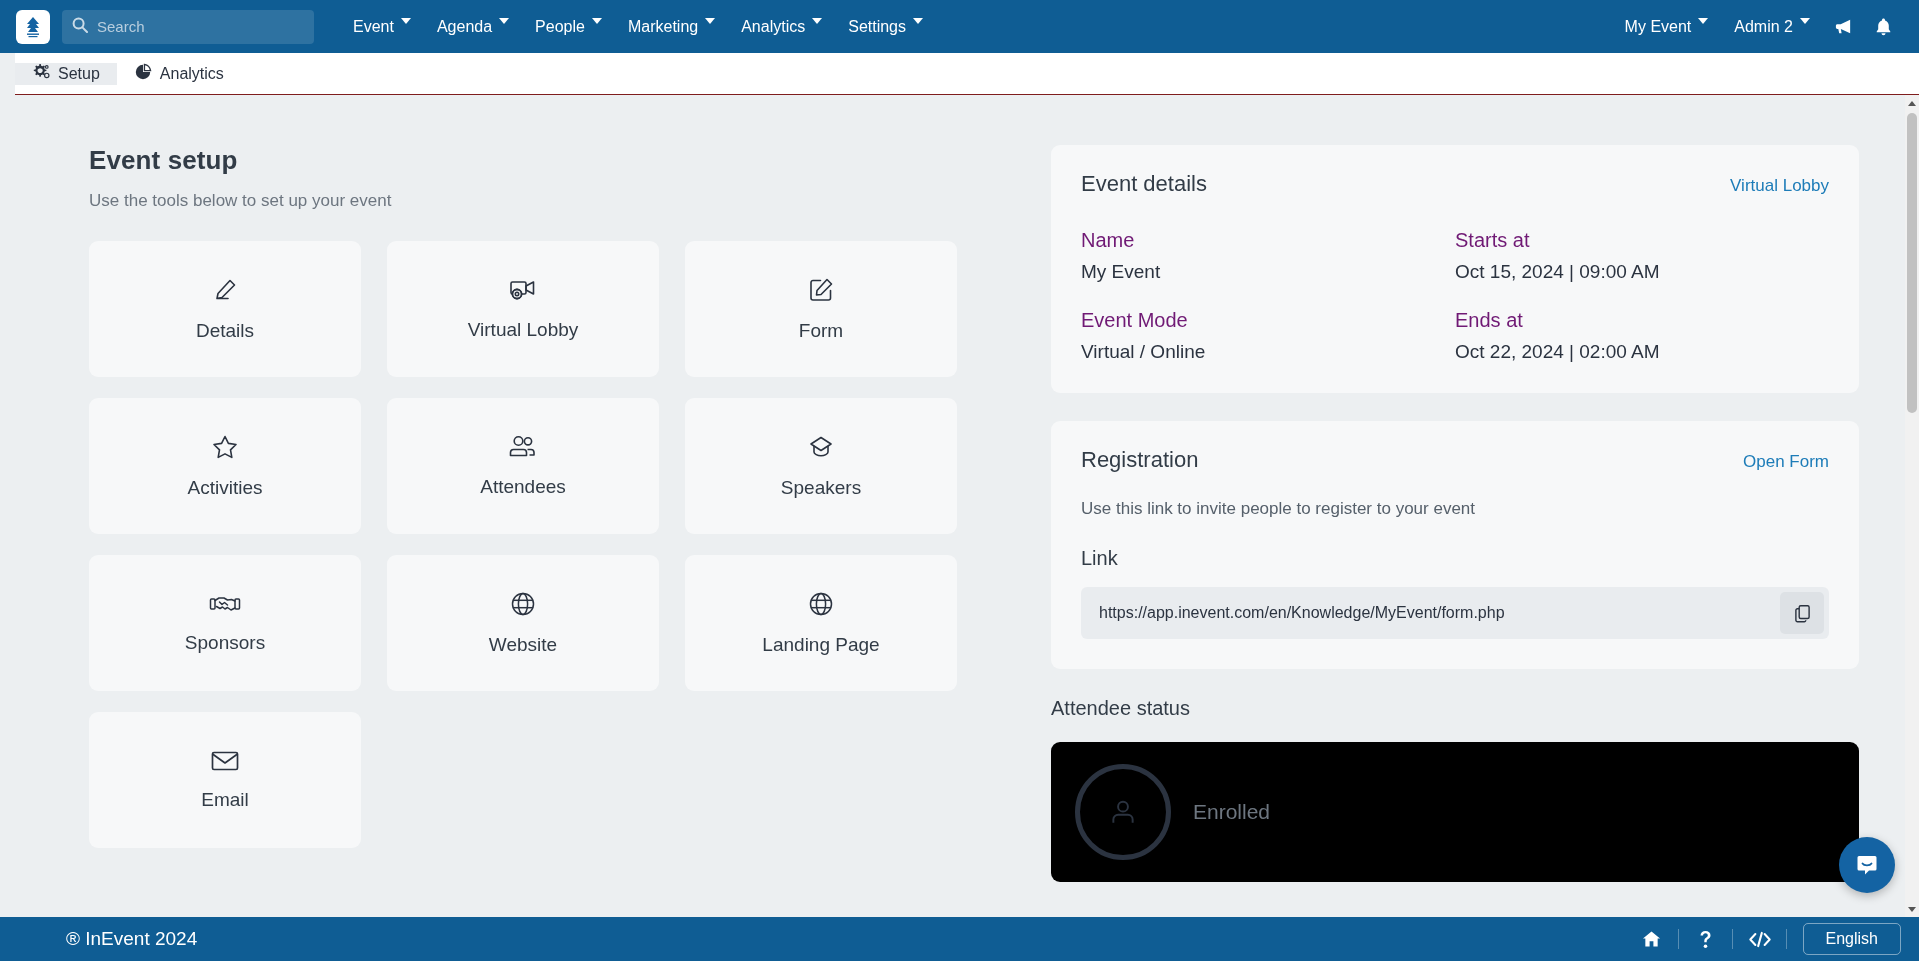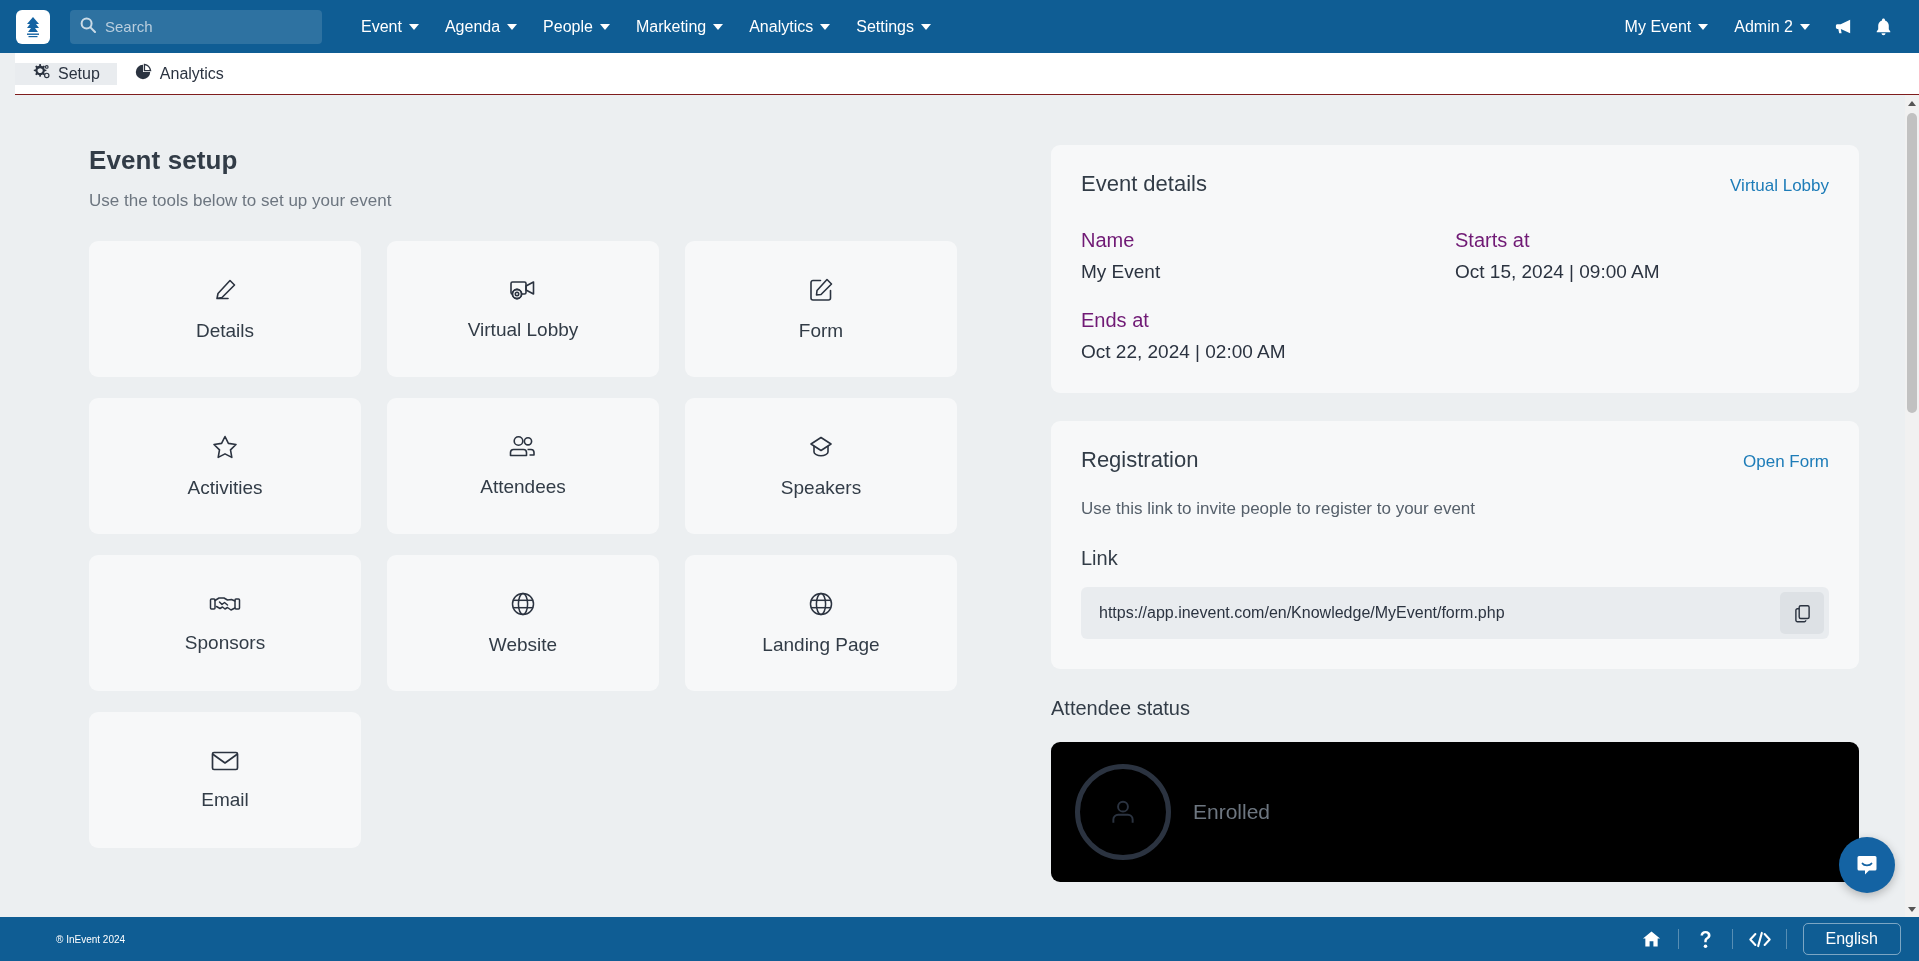--- a/index.html
+++ b/index.html
@@ -18,40 +18,40 @@
     display: flex; align-items: center;
   }
   .brand-logo {
     width: 34px; height: 34px; margin-left: 16px;
     background: #ffffff; border-radius: 6px;
     display: flex; align-items: center; justify-content: center;
     flex: 0 0 auto;
   }
   .brand-logo svg { display: block; }
   .search-box {
-    margin-left: 20px;
+    margin-left: 12px;
     width: 252px; height: 34px;
     background: rgba(255,255,255,0.13);
     border-radius: 4px;
     display: flex; align-items: center;
     padding: 0 10px;
     flex: 0 0 auto;
   }
   .search-box .mag { flex: 0 0 auto; margin-right: 9px; opacity: .75; }
   .search-box input {
     background: transparent; border: none; outline: none;
     color: #ffffff; font-size: 15px;
     font-family: "Liberation Sans", sans-serif;
     width: 100%;
   }
   .search-box input::placeholder { color: #b9cede; }
 
   .nav-items { display: flex; align-items: center; margin-left: 26px; }
   .nav-item {
-    display: flex; align-items: center; gap: 7px;
+    display: flex; align-items: flex-start; gap: 7px;
     color: #ffffff; font-size: 16px;
     padding: 6px 13px; cursor: pointer;
     white-space: nowrap;
   }
   .caret {
     width: 0; height: 0;
     border-left: 5px solid transparent;
     border-right: 5px solid transparent;
     border-top: 6px solid #ffffff;
     flex: 0 0 auto;
@@ -182,21 +182,21 @@
 
   
   .footer {
     position: absolute; bottom: 0; left: 0;
     width: 1919px; height: 44px;
     background: #0f5d94;
     display: flex; align-items: center;
     padding: 0 18px 0 56px;
     color: #ffffff;
   }
-  .footer-copy { font-size: 10px; }
+  .footer-copy { font-size: 19px; margin-left: 10px; }
   .footer-right {
     margin-left: auto; display: flex; align-items: center; gap: 0;
   }
   .f-icon {
     width: 54px; height: 44px; display: flex;
     align-items: center; justify-content: center; cursor: pointer;
     position: relative;
   }
   .f-sep::after {
     content: ""; position: absolute; right: 0; top: 12px;
@@ -473,20 +473,24 @@
           <span class="panel-link">Virtual Lobby</span>
         </div>
         <div class="detail-grid">
           <div>
             <div class="d-label">Name</div>
             <div class="d-value">My Event</div>
           </div>
           <div>
             <div class="d-label">Starts at</div>
             <div class="d-value">Oct 15, 2024 | 09:00 AM</div>
+          </div>
+          <div>
+            <div class="d-label">Event Mode</div>
+            <div class="d-value">Virtual / Online</div>
           </div>
           <div>
             <div class="d-label">Ends at</div>
             <div class="d-value">Oct 22, 2024 | 02:00 AM</div>
           </div>
         </div>
       </div>
 
       <div class="panel">
         <div class="panel-head">

